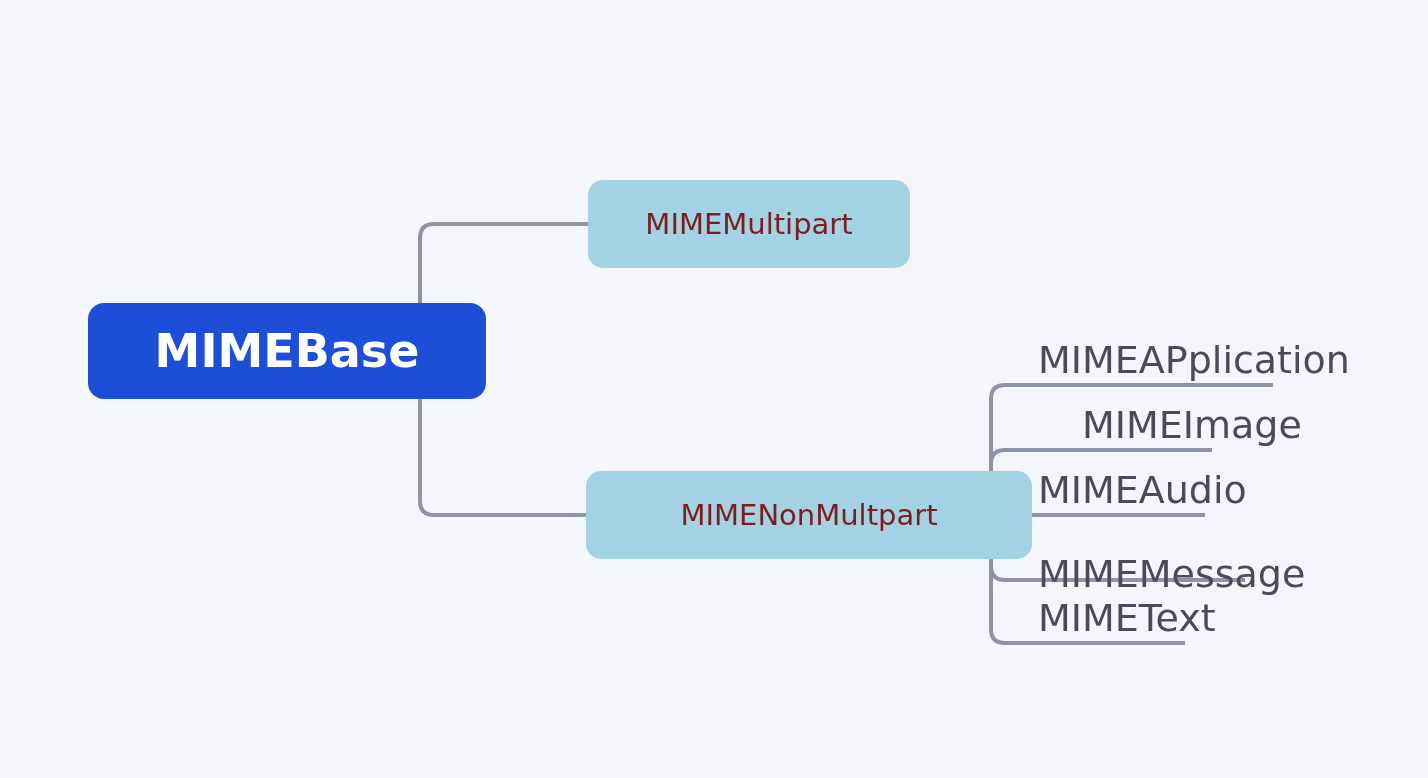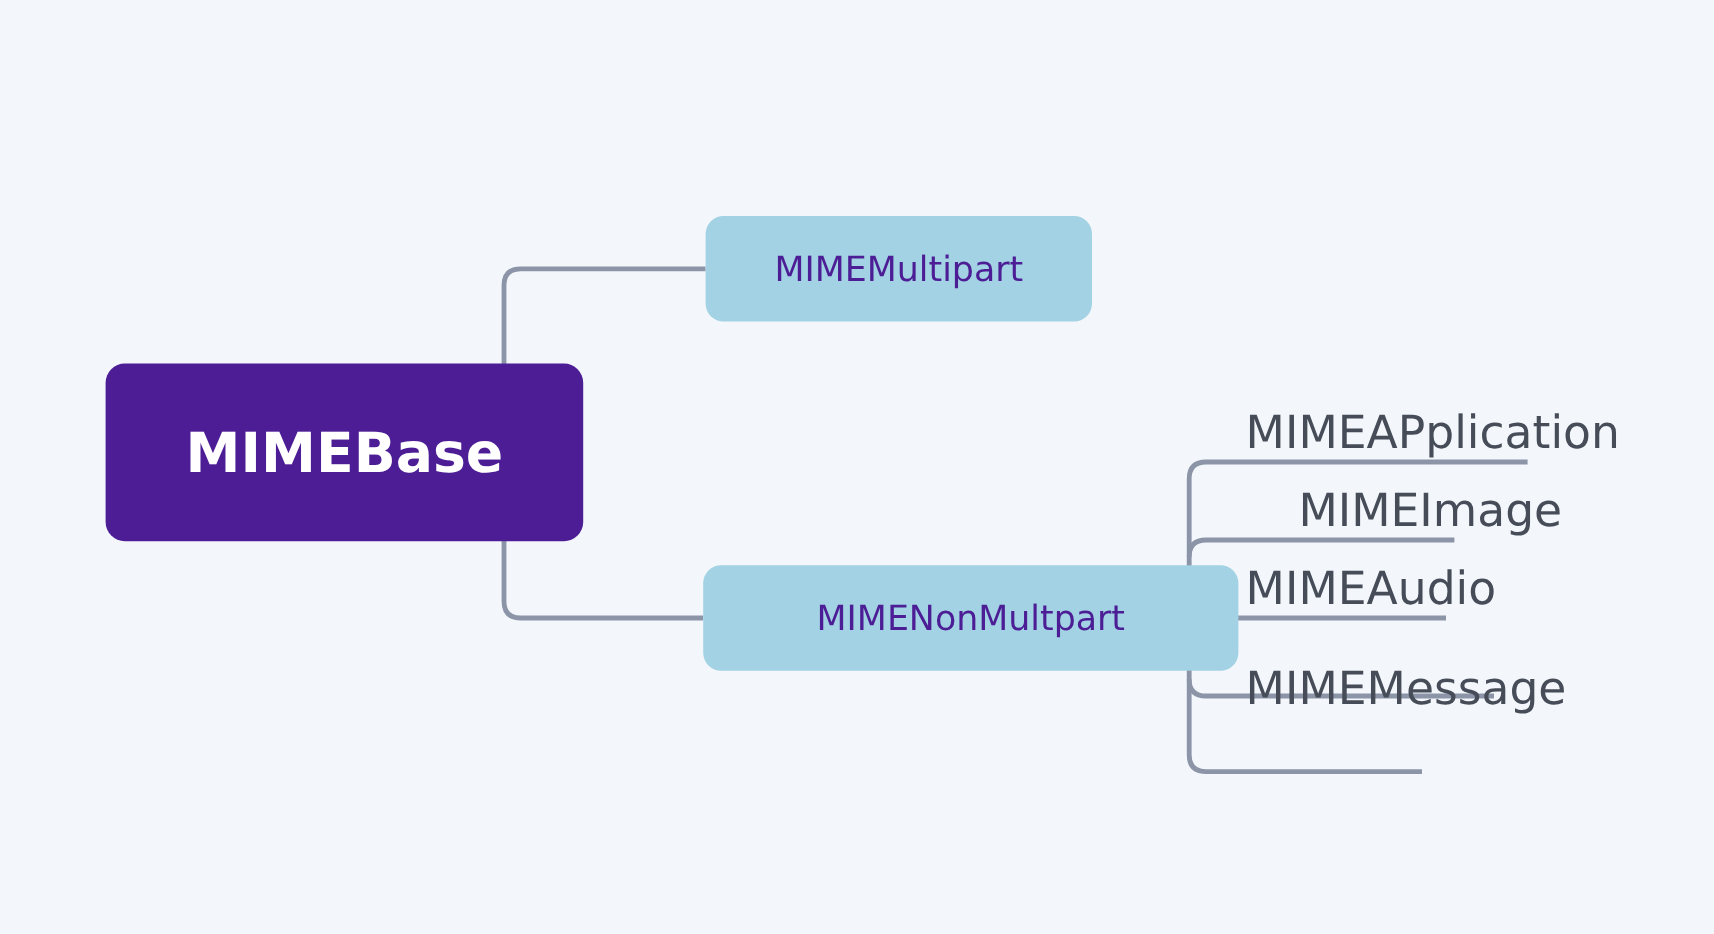--- a/index.html
+++ b/index.html
@@ -32,31 +32,31 @@
     align-items: center;
     justify-content: center;
     box-sizing: border-box;
     cursor: default;
     white-space: nowrap;
   }
   .node-root {
     left: 88px;
     top: 303px;
     width: 398px;
-    height: 148px;
+    height: 96px;
     border-radius: 16px;
-    background: #4c1d95;
+    background: #1d4ed8;
     color: #ffffff;
     font-size: 46px;
     font-weight: bold;
   }
   .node-child {
     border-radius: 15px;
     background: #a2d2e3;
-    color: #4c1d95;
+    color: #7f1d1d;
     font-size: 29px;
   }
   .node-multipart {
     left: 588px;
     top: 180px;
     width: 322px;
     height: 88px;
   }
   .node-nonmultpart {
     left: 586px;
@@ -105,14 +105,15 @@
   <div class="node node-child node-nonmultpart">MIMENonMultpart</div>
 
   <div class="leaf leaf-1">MIMEAPplication</div>
 
   <div class="leaf leaf-2">MIMEImage</div>
 
   <div class="leaf leaf-3">MIMEAudio</div>
 
   <div class="leaf leaf-4">MIMEMessage</div>
 
+  <div class="leaf leaf-5">MIMEText</div>
 
 </div>
 
 </body></html>

